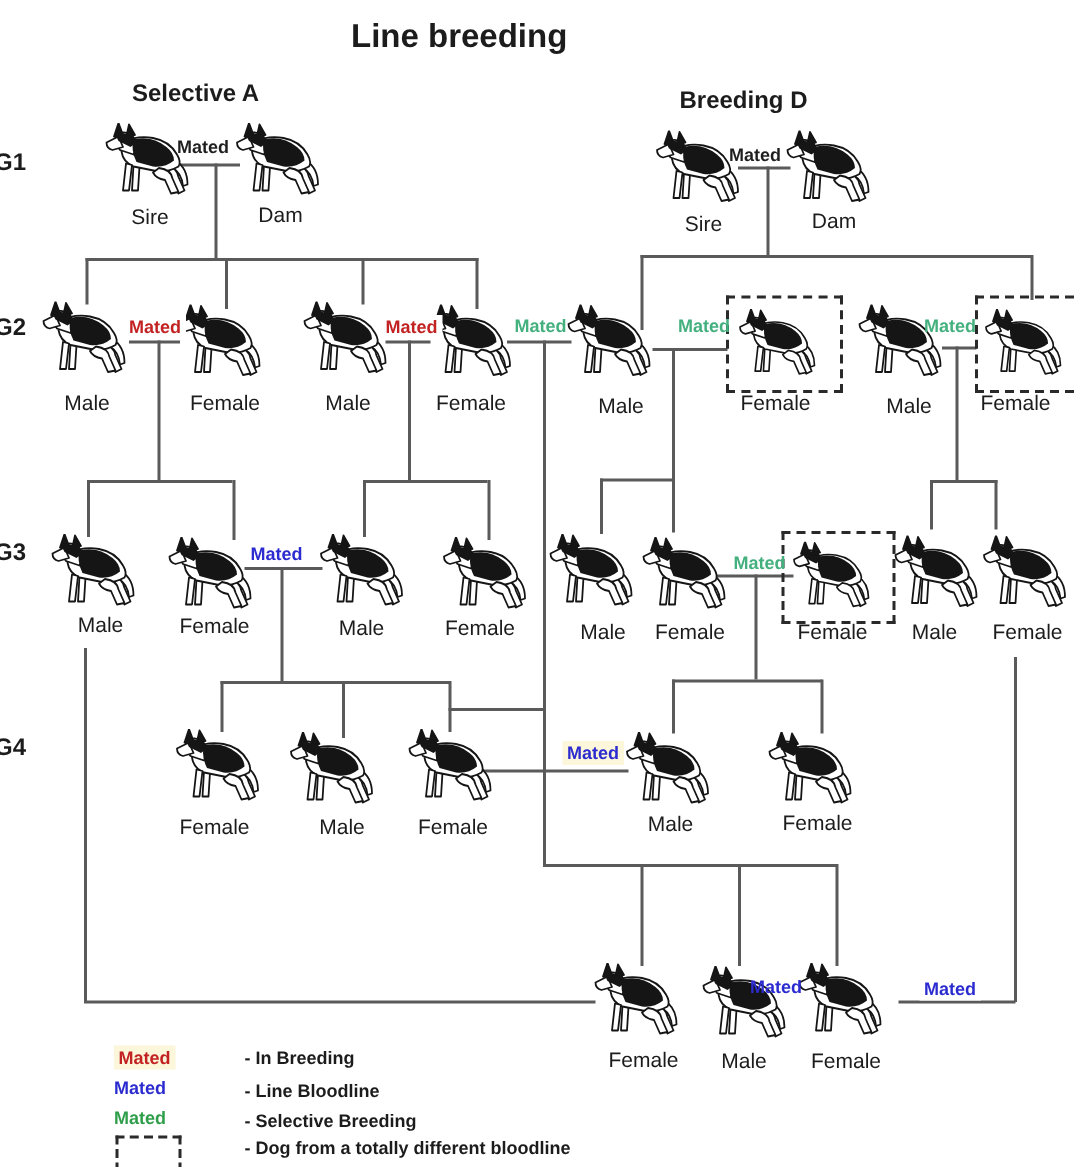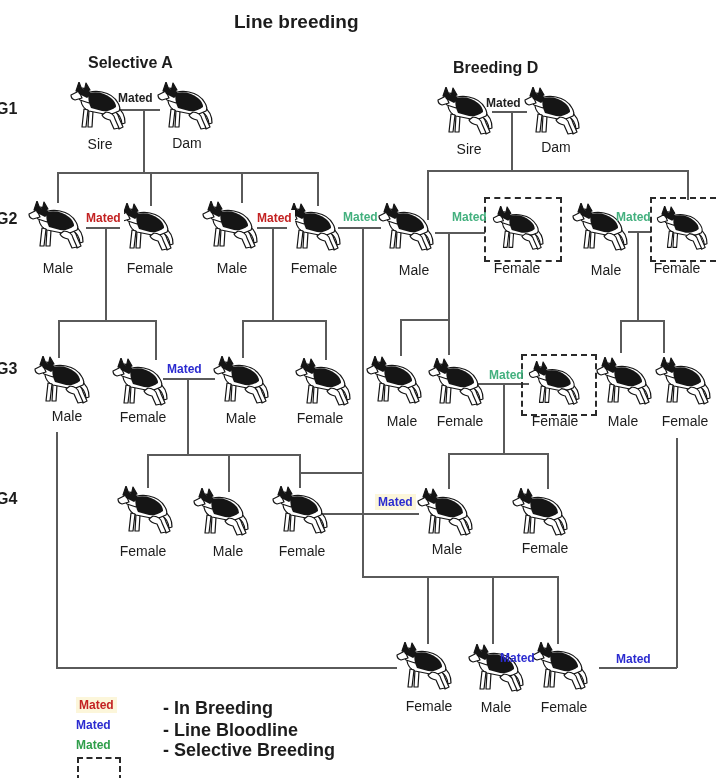--- a/index.html
+++ b/index.html
@@ -16,22 +16,22 @@
   .mated{position:absolute;font-size:12px;font-weight:bold;white-space:nowrap;line-height:1;z-index:5;}
   .mated.black{color:#1f1f1f;}
   .mated.red{color:#c32222;}
   .mated.blue{color:#2b2bd0;}
   .mated.green{color:#43b07e;}
   .mated.lgreen{color:#2f9e4a;}
   .mated.boxed-white{background:#ffffff;padding:2px 3px;}
   .mated.boxed-cream{background:#fcf6da;padding:2px 3px;}
   .gen-label{position:absolute;left:-4px;font-weight:bold;font-size:16px;z-index:4;}
   .bloodline{position:absolute;font-weight:bold;font-size:16px;z-index:4;white-space:nowrap;}
-  #title{position:absolute;left:234px;top:11px;font-weight:bold;font-size:19px;z-index:4;white-space:nowrap;}
-  .legend-label{position:absolute;left:163px;font-weight:bold;font-size:18px;white-space:nowrap;z-index:4;}
+  #title{position:absolute;left:234px;top:11px;font-weight:bold;font-size:22px;z-index:4;white-space:nowrap;}
+  .legend-label{position:absolute;left:163px;font-weight:bold;font-size:12px;white-space:nowrap;z-index:4;}
   .legend-dash{position:absolute;width:40px;height:20px;border:2px dashed #2a2a2a;z-index:4;}
 </style>
 </head>
 <body>
 
 <div id="canvas">
   <svg style="position:absolute;width:0;height:0" aria-hidden="true">
     <defs>
       <symbol id="gsd" viewBox="0 0 60 50">
         <g stroke="#151515" stroke-width="1.2" stroke-linejoin="round" fill="#ffffff">
@@ -248,13 +248,14 @@
     <div class="mated blue boxed-cream" style="left: 375px; top: 494px;">Mated</div>
     <div class="mated blue" style="left: 500px; top: 652px;">Mated</div>
     <div class="mated blue boxed-white" style="left: 613px; top: 651px;">Mated</div>
     <div class="mated red boxed-cream" style="left: 76px; top: 697px;">Mated</div>
     <div class="legend-label" style="top: 698px;">- In Breeding</div>
     <div class="mated blue" style="left: 76px; top: 719px;">Mated</div>
     <div class="legend-label" style="top: 720px;">- Line Bloodline</div>
     <div class="mated lgreen" style="left: 76px; top: 739px;">Mated</div>
     <div class="legend-label" style="top: 740px;">- Selective Breeding</div>
     <div class="legend-dash" style="left: 77px; top: 757px;"></div>
+    <div class="legend-label" style="top: 758px;">- Dog from a totally different bloodline</div>
   </div>
 
 </body></html>

